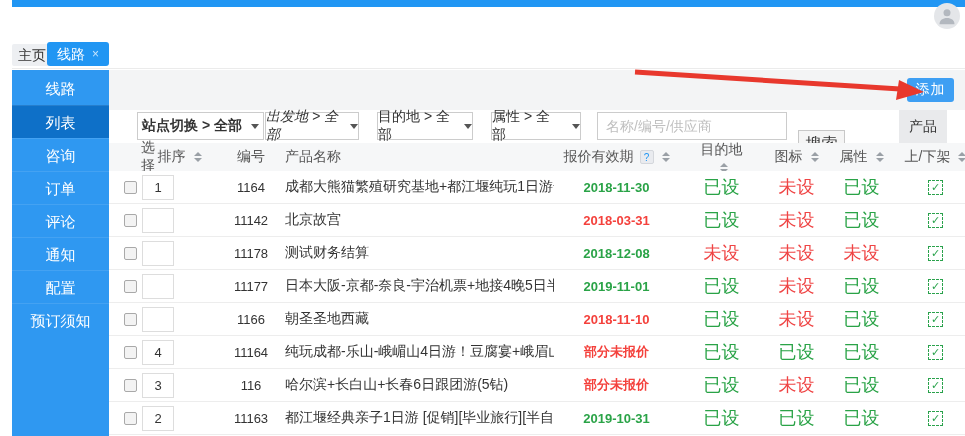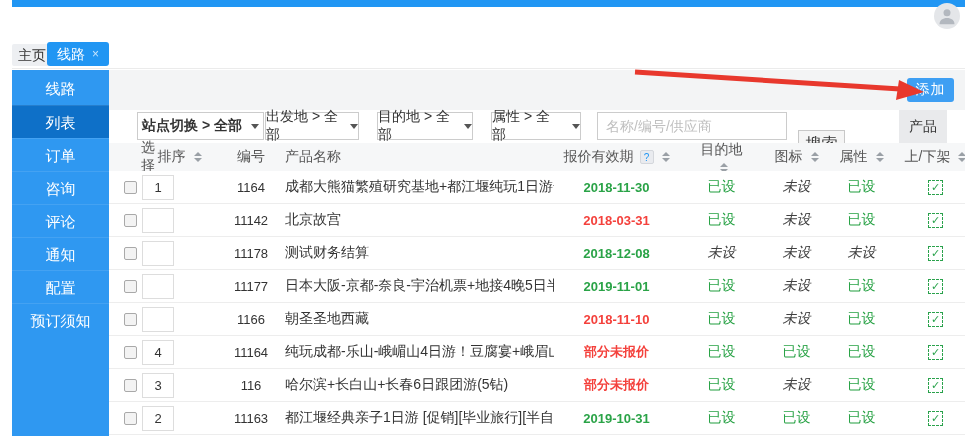--- a/index.html
+++ b/index.html
@@ -38,21 +38,21 @@
              display:flex; align-items:center; justify-content:center; letter-spacing:1px;font-family:Liberation Serif, serif; }
   .add-btn2 { position:absolute; left:862px; top:8px; width:30px; height:24px; background:#3e9ff3;
               border:none; border-radius:3px; cursor:pointer; }
 
   .filterbar { position:absolute; left:0; top:40px; width:868px; height:33px; background:#fff; }
   .dd { position:absolute; top:2px; height:28px; border:1px solid #ccc; background:#fff; color:#333;
         font-size:14px; display:flex; align-items:center; justify-content:center; cursor:pointer; }
   .dd .caret { width:0; height:0; border-left:4px solid transparent; border-right:4px solid transparent;
                border-top:5px solid #555; margin-left:9px; }
   .dd1 { left:28px;  width:127px;font-weight:bold; }
-  .dd2 { left:156px; width:94px;  }
+  .dd2 { left:156px; width:94px;font-style:italic;  }
   .dd3 { left:268px; width:96px;  }
   .dd4 { left:382px; width:90px;  }
   .search-input { position:absolute; left:488px; top:2px; width:190px; height:28px; border:1px solid #ccc;
                   padding:0 8px; font-size:14px; color:#333; font-family:inherit; }
   .search-input::placeholder { color:#bfbfbf; }
   .search-btn { position:absolute; left:689px; top:20px; width:47px; height:28px; background:#f5f5f5;
                 border:1px solid #c8c8c8; font-size:16px; color:#333; cursor:pointer; font-family:inherit; }
   .vtab { position:absolute; top:0; height:33px; line-height:33px; text-align:center; font-size:14px;
           color:#333; cursor:pointer; }
   .vtab-product { left:790px; width:48px; background:#e9eaec; }
@@ -79,22 +79,22 @@
   .c5 { width:125px; } .c6 { width:85px;flex-direction:column; } .c7 { width:65px; } .c8 { width:65px; } .c9 { width:83px; }
   .cell.c1 { justify-content:flex-start; padding-left:15px; }
   .cell.c2 { justify-content:flex-start; }
   .cell.c4 { justify-content:flex-start; white-space:nowrap; }
   .cb { width:13px; height:13px; border:1px solid #a9a9a9; background:#f3f3f3; border-radius:2px; cursor:pointer; }
   .sort-input { width:32px; height:25px; border:1px solid #ddd; text-align:center; font-size:13px;
                 color:#333; font-family:inherit; }
   .code { font-size:13px; color:#333; }
   .pname { font-size:14px; color:#333; cursor:pointer; }
   .vdate { font-size:13px; font-weight:700; }
-  .cell.c6, .cell.c7, .cell.c8 { font-size:14px; }
-  .green { color:#2aa347; } .red { color:#f4413c; } .muted { color:#404040;font-style:italic; }
+  .cell.c6, .cell.c7, .cell.c8 { font-size:18px; }
+  .green { color:#2aa347; } .red { color:#f4413c; } .muted { color:#ef4444; }
   .check-icon { width:15px; height:15px; border:1px dashed #2aa24c; color:#2aa24c; font-size:11px;
                 font-weight:700; display:inline-flex; align-items:center; justify-content:center;
                 background:#fff; cursor:pointer; }
 
   .arrow-svg { position:absolute; left:0; top:0; width:965px; height:436px; pointer-events:none; z-index:50; }
 </style>
 </head>
 <body>
 
 <div class="page">
@@ -112,22 +112,22 @@
     <div class="tab-home">主页</div>
     <div class="tab-route">
       <span>线路</span>
       <span class="close">×</span>
     </div>
   </div>
 
   <div class="sidebar">
     <div class="side-item">线路</div>
     <div class="side-item active">列表</div>
+    <div class="side-item">咨询</div>
     <div class="side-item">订单</div>
-    <div class="side-item">咨询</div>
     <div class="side-item">评论</div>
     <div class="side-item">通知</div>
     <div class="side-item">配置</div>
     <div class="side-item">预订须知</div>
   </div>
 
   <div class="main">
 
     <div class="toolbar">
       <button class="add-btn">添加</button>

